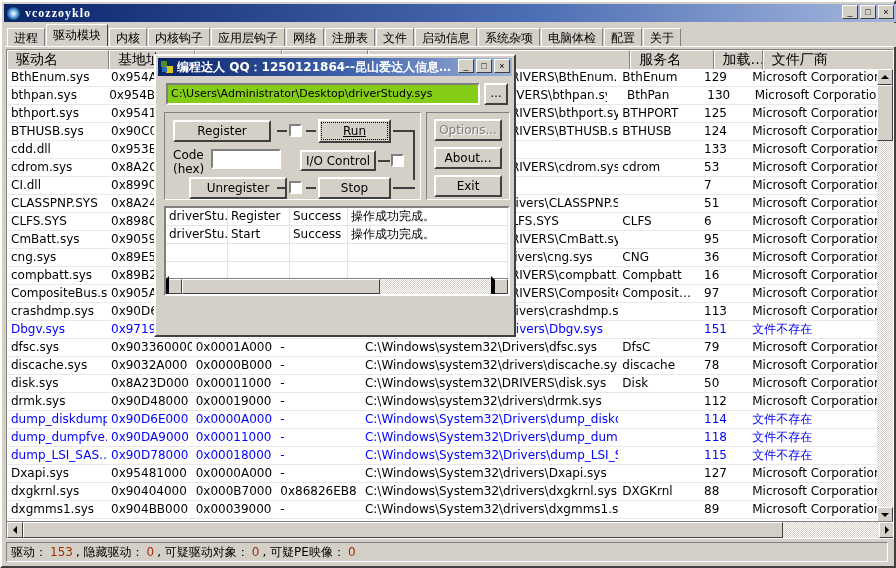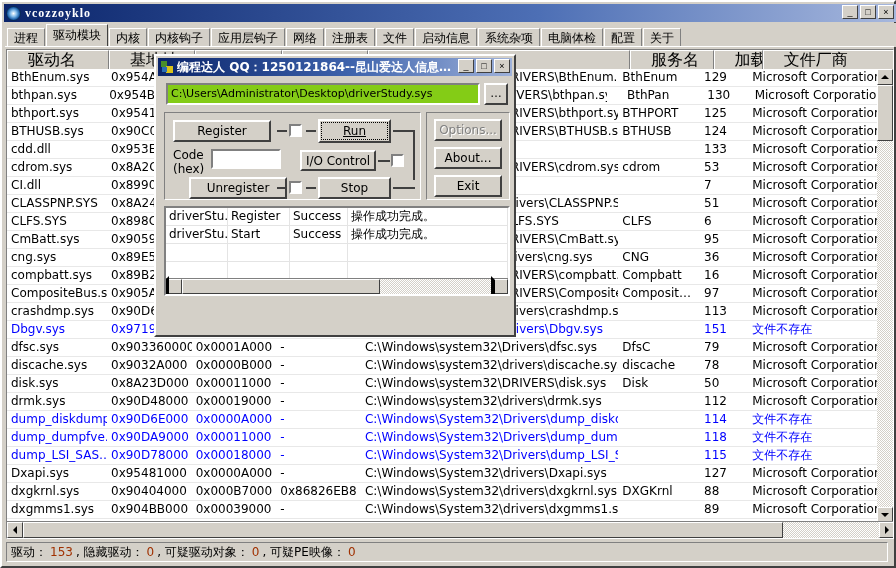--- a/index.html
+++ b/index.html
@@ -76,21 +76,21 @@
   }
   .lv-header{
     position:absolute;left:0;top:0;height:19px;width:888px;
     background:#d4d0c8;display:flex;box-sizing:border-box;
     border-bottom:1px solid #808080;
   }
   .hcell{
     height:26px;line-height:17px;
     background:#d4d0c8;
     border:1px solid;border-color:#ffffff #808080 #808080 #ffffff;
-    box-sizing:border-box;padding-left:20px;font-size:16px;color:#000;
+    box-sizing:border-box;padding-left:8px;font-size:14px;color:#000;
     overflow:hidden;white-space:nowrap;
     font-family:"DejaVu Sans","Liberation Sans",sans-serif;
   }
   .lv-rows{
     position:absolute;left:0;top:19px;width:871px;height:454px;
     overflow:hidden;background:#fff;
   }
   .row{
     display:flex;height:18px;line-height:17px;white-space:nowrap;
     border-bottom:1px solid #e8e8e8;box-sizing:border-box;

